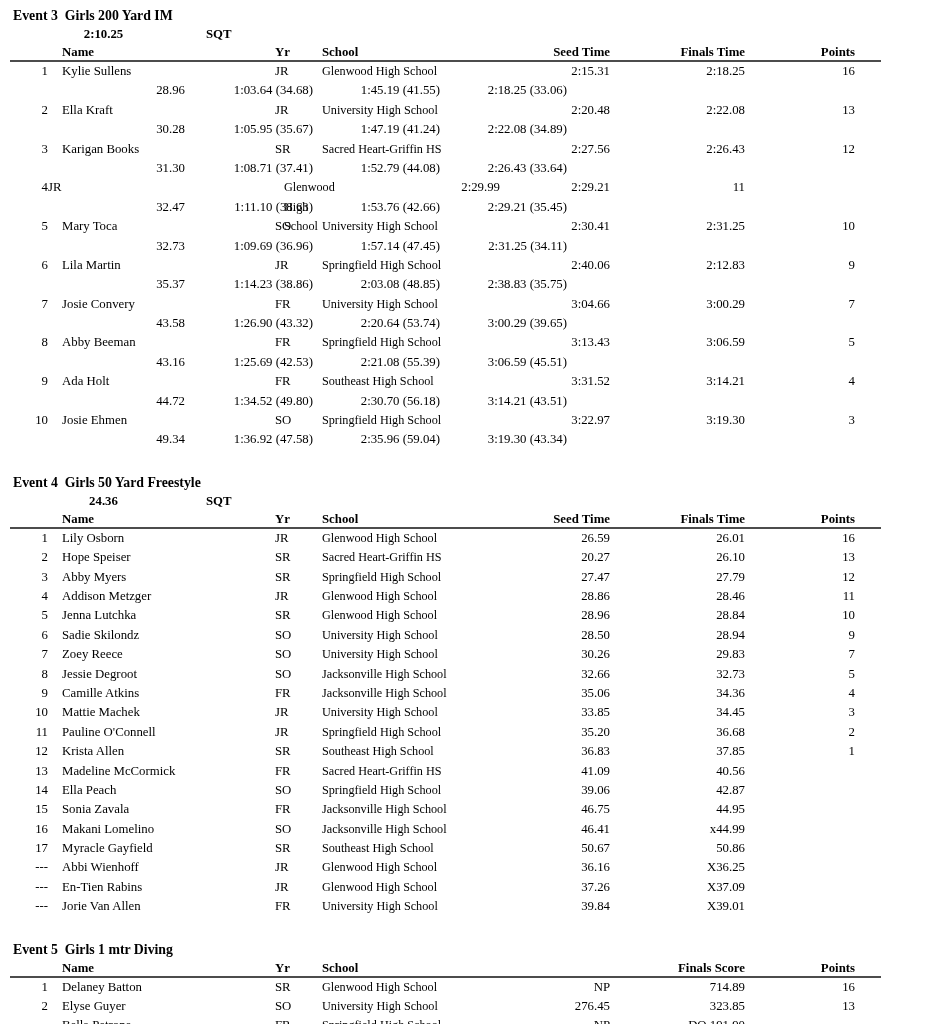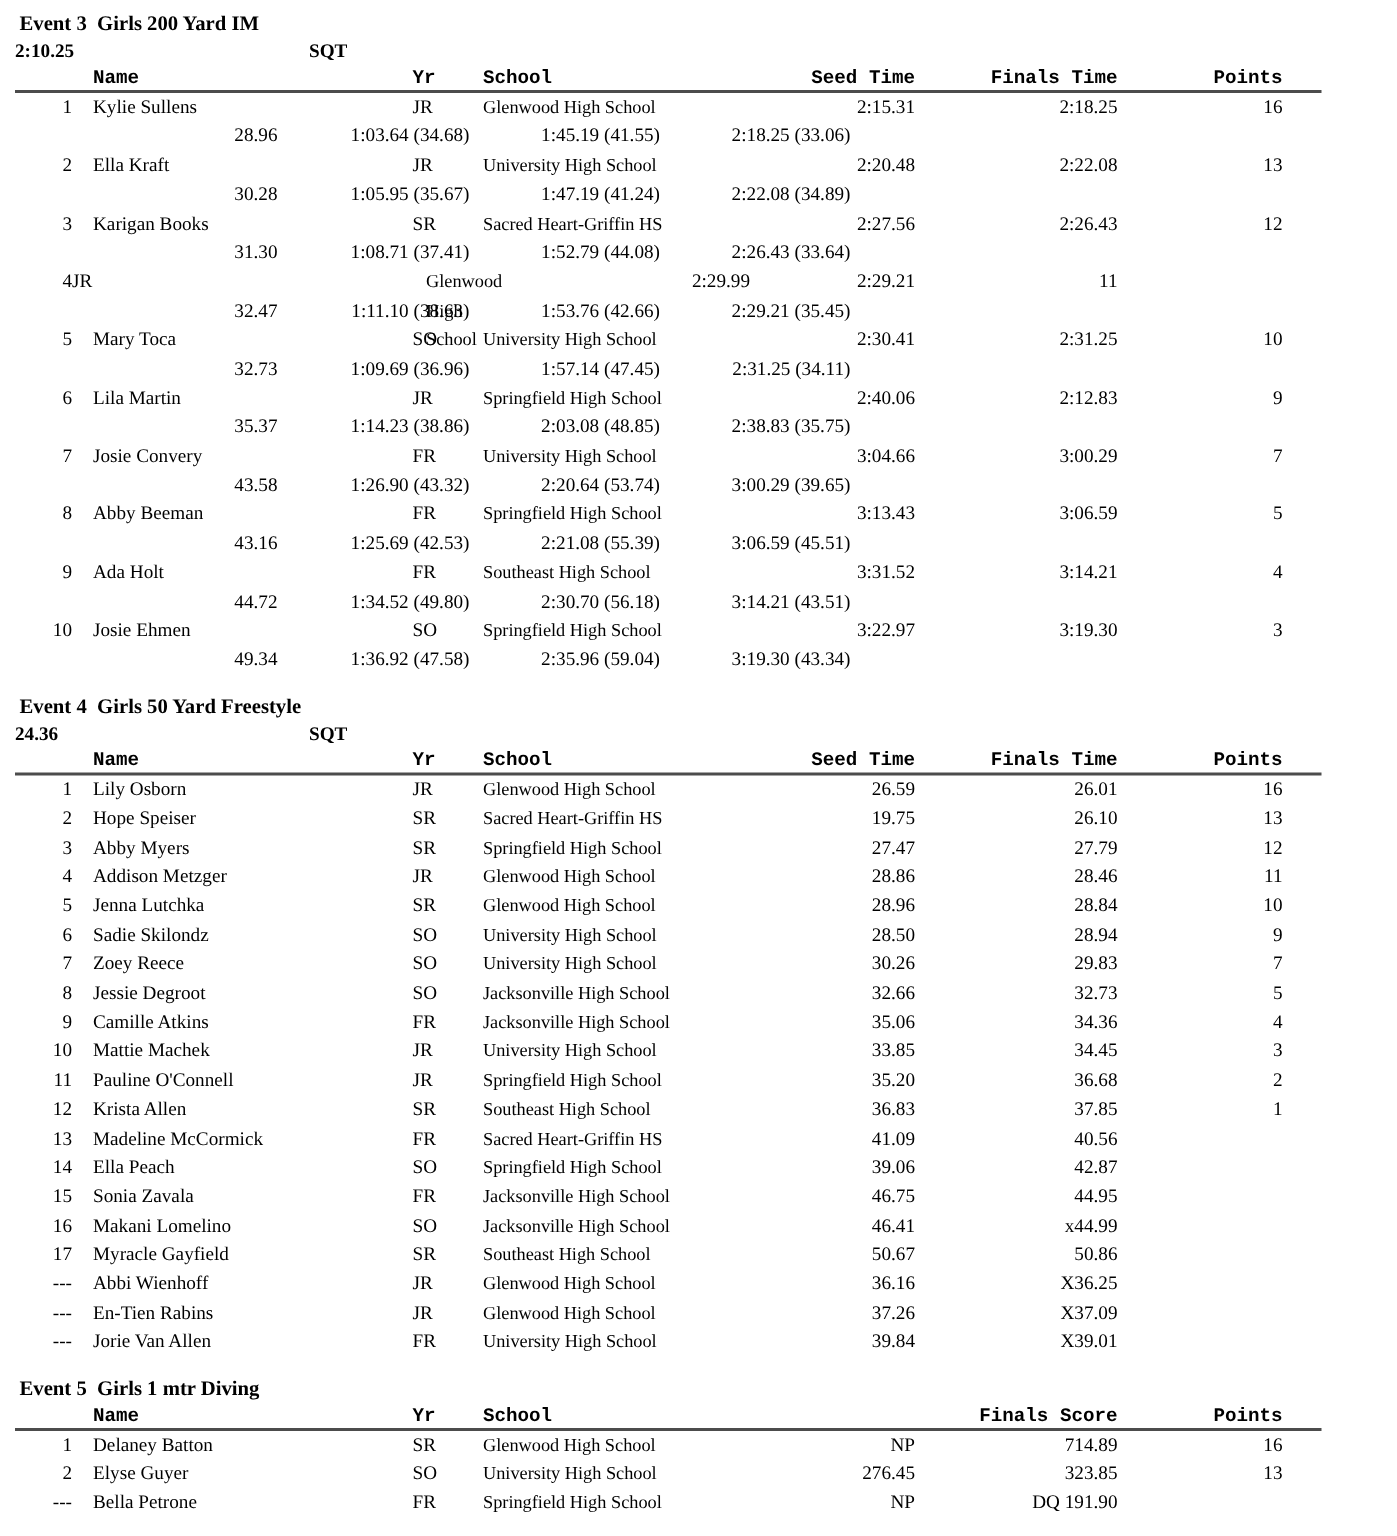--- a/index.html
+++ b/index.html
@@ -4,42 +4,41 @@
 <style>
   html,body{margin:0;padding:0;background:#fff;}
   body{
     width:931px;height:1024px;overflow:hidden;
     color:#000;
     font-family:"Liberation Serif", serif;
     font-size:12.8px;
     -webkit-font-smoothing:antialiased;
   }
   .page{padding-top:7px;}
-  .event{margin-top:12px;}
+  .event{margin-top:24px;}
   .event:first-child{margin-top:0;}
   .event-title{
     font-weight:bold;
     font-size:13.8px;
     padding-left:13px;
     white-space:pre;
     line-height:18px;
   }
   .qual{
     display:flex;
     font-weight:bold;
     line-height:18px;
     margin-left:10px;
   }
-  .qual-time{width:187px;text-align:left;font-family:Liberation Serif, serif;}
+  .qual-time{width:187px;text-align:center;font-family:Liberation Serif, serif;}
   .qual-std{margin-left:9px;}
   .thead-wrap{
     margin-left:10px;
     width:871px;
     border-bottom:2px solid #4c4c4c;
-    font-family:Liberation Mono, monospace;
   }
   .grid{
     display:grid;
     grid-template-columns:38px 227px 38px 187px 110px 135px 110px;
     align-items:baseline;
   }
   .thead{font-weight:bold;line-height:16px;padding-top:1px;}
   .tbody{margin-left:10px;width:845px;}
   .rrow{line-height:19.4px;height:19.4px;}
   .c-rank{text-align:right;}
@@ -253,21 +252,21 @@
           <span class="c-school">Glenwood High School</span>
           <span class="c-seed">26.59</span>
           <span class="c-finals">26.01</span>
           <span class="c-points">16</span>
         </div>
         <div class="grid rrow">
           <span class="c-rank">2</span>
           <span class="c-name">Hope Speiser</span>
           <span class="c-yr">SR</span>
           <span class="c-school">Sacred Heart-Griffin HS</span>
-          <span class="c-seed">19.75</span>
+          <span class="c-seed">20.27</span>
           <span class="c-finals">26.10</span>
           <span class="c-points">13</span>
         </div>
         <div class="grid rrow">
           <span class="c-rank">3</span>
           <span class="c-name">Abby Myers</span>
           <span class="c-yr">SR</span>
           <span class="c-school">Springfield High School</span>
           <span class="c-seed">27.47</span>
           <span class="c-finals">27.79</span>

